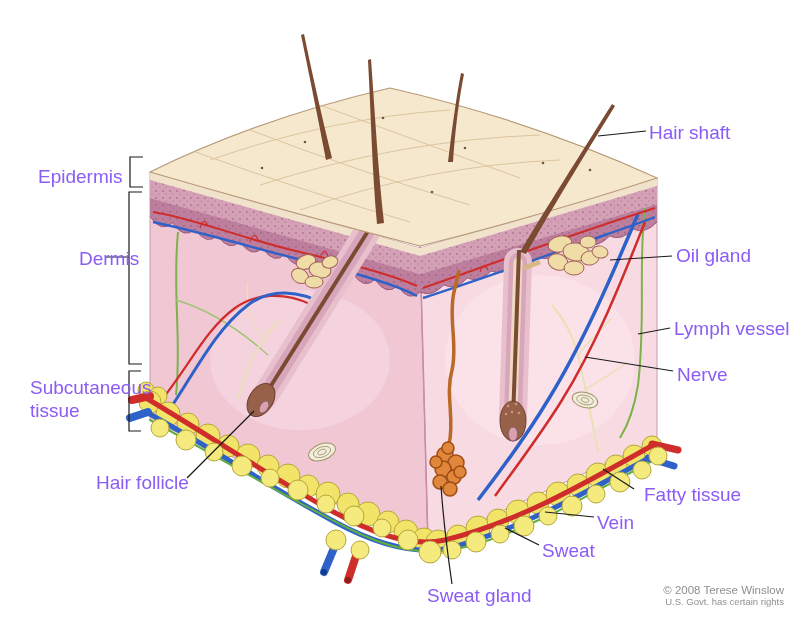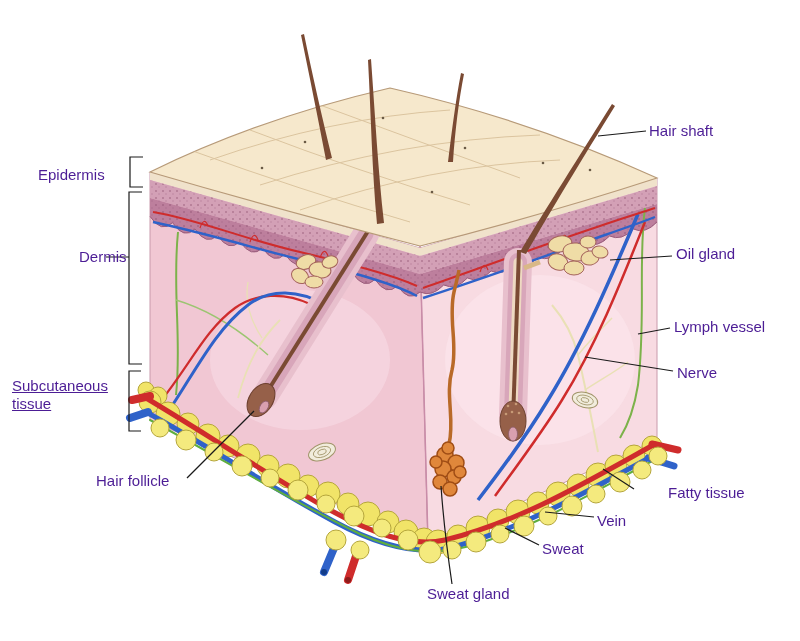--- a/index.html
+++ b/index.html
@@ -2,21 +2,21 @@
 <html><head>
 <meta charset="utf-8">
 <style>
   html,body { margin:0; padding:0; background:#ffffff; }
   .stage {
     position:relative; width:800px; height:641px; background:#ffffff;
     font-family:"Liberation Sans", sans-serif; overflow:hidden;
   }
   .stage svg { position:absolute; left:0; top:0; }
   .lbl {
-    position:absolute; font-size:15px; color:#4c1d95;
+    position:absolute; font-size:19px; color:#8b5cf6;
     white-space:nowrap; line-height:1.2;
   }
   .lbl.wrap { white-space:normal; width:112px; }
   .credit { position:absolute; right:16px; top:584px; text-align:right; color:#8f8f8f; }
   .credit .c1 { font-size:11.5px; }
   .credit .c2 { font-size:9.5px; }
 </style>
 </head>
 <body>
 
@@ -258,25 +258,29 @@
     <path d="M673,371 L585,357"></path>
     <path d="M634,489 L603,469"></path>
     <path d="M594,517 L545,512"></path>
     <path d="M539,545 L505,528"></path>
     <path d="M452,584 C447,550 443,515 441,486"></path>
   </g>
 </svg>
 
 <div class="lbl" style="left:38px; top:166px;text-align:center;">Epidermis</div>
 <div class="lbl" style="left:60px; top:248px;margin-left:19px;">Dermis</div>
-<div class="lbl wrap" style="left:12px; top:377px;text-decoration:underline;">Subcutaneous tissue</div>
+<div class="lbl wrap" style="left:30px; top:377px;">Subcutaneous tissue</div>
 <div class="lbl" style="left:96px;  top:472px;">Hair follicle</div>
 <div class="lbl" style="left:649px; top:122px;">Hair shaft</div>
 <div class="lbl" style="left:676px; top:245px;">Oil gland</div>
 <div class="lbl" style="left:674px; top:318px;">Lymph vessel</div>
 <div class="lbl" style="left:677px; top:364px;">Nerve</div>
-<div class="lbl" style="left:668px; top:484px;">Fatty tissue</div>
+<div class="lbl" style="left:644px; top:484px;">Fatty tissue</div>
 <div class="lbl" style="left:597px; top:512px;">Vein</div>
 <div class="lbl" style="left:542px; top:540px;">Sweat</div>
 <div class="lbl" style="left:427px; top:585px;">Sweat gland</div>
 
-
+<div class="credit">
+  <div class="c1">© 2008 Terese Winslow</div>
+  <div class="c2">U.S. Govt. has certain rights</div>
 </div>
 
+</div>
+
 </body></html>

